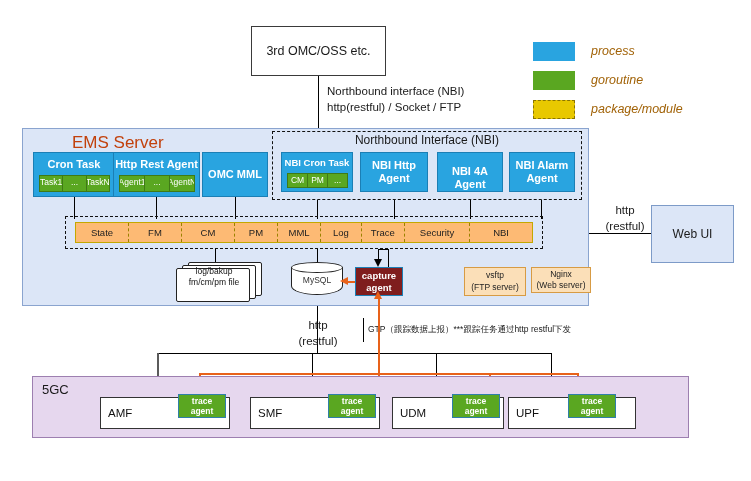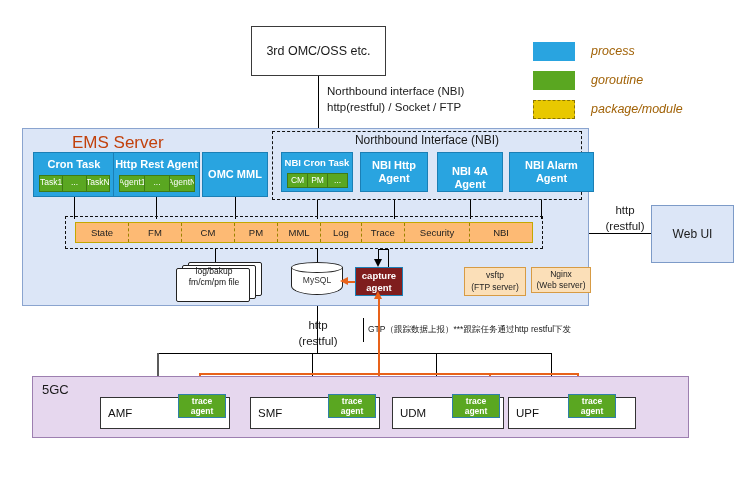--- a/index.html
+++ b/index.html
@@ -193,21 +193,21 @@
 </div>
 
 <div class="abs proc ctr" style="left:360px;top:152px;width:68px;height:40px;padding-top:0;">
   <div class="ttl">NBI Http Agent</div>
 </div>
 
 <div class="abs proc ctr" style="left:437px;top:152px;width:66px;height:40px;padding-top:12px;">
   <div class="ttl">NBI 4A Agent</div>
 </div>
 
-<div class="abs proc ctr" style="left:509px;top:152px;width:85px;height:40px;padding-top:0;">
+<div class="abs proc ctr" style="left:509px;top:152px;width:66px;height:40px;padding-top:0;">
   <div class="ttl">NBI Alarm Agent</div>
 </div>
 
 <div class="ln ln-v abs" style="left:74px;top:197px;height:22px;"></div>
 <div class="ln ln-v abs" style="left:156px;top:197px;height:22px;"></div>
 <div class="ln ln-v abs" style="left:235px;top:197px;height:22px;"></div>
 <div class="ln ln-v abs" style="left:317px;top:200px;height:19px;"></div>
 <div class="ln ln-v abs" style="left:394px;top:200px;height:19px;"></div>
 <div class="ln ln-v abs" style="left:470px;top:200px;height:19px;"></div>
 <div class="ln ln-v abs" style="left:541px;top:200px;height:19px;"></div>

